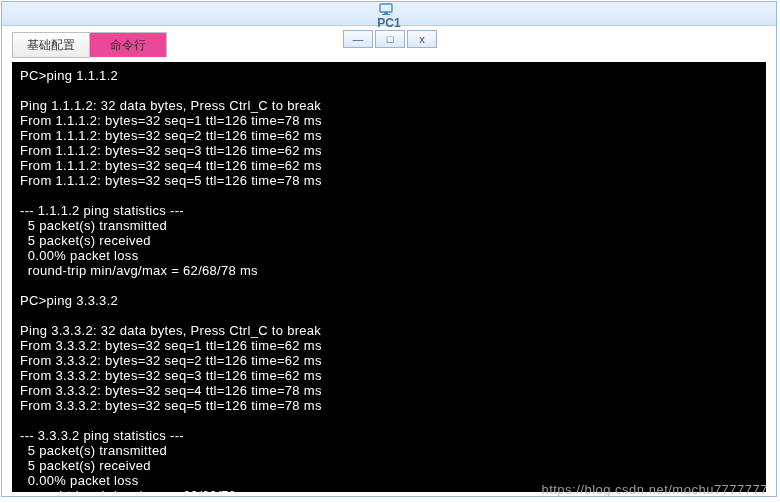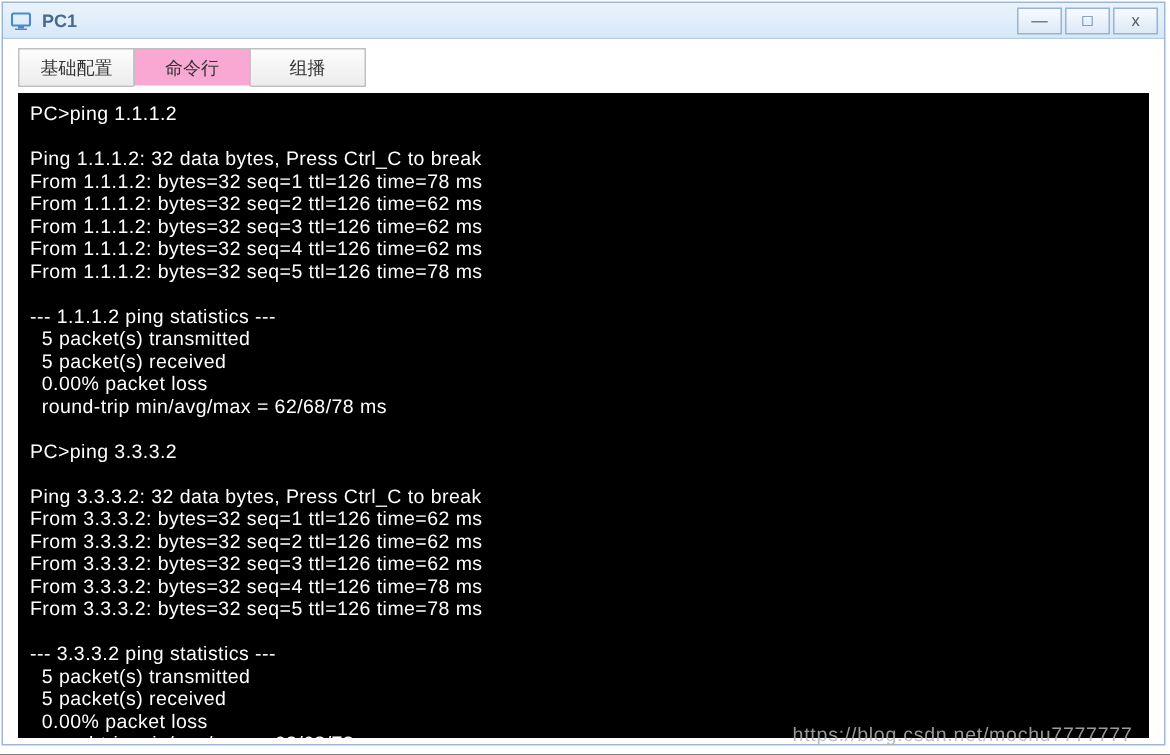--- a/index.html
+++ b/index.html
@@ -19,20 +19,21 @@
   }
   .titlebar {
     height: 24px;
     background: linear-gradient(to bottom, #eaf3fc 0%, #d7e8fa 100%);
     border-bottom: 1px solid #b8cde6;
     display: flex;
     align-items: center;
     padding: 0 4px;
     font-size: 12px;
     color: #4a6a8a;
+    flex-direction: column;
   }
   .titlebar .app-icon {
     width: 16px; height: 16px;
     margin-right: 6px;
     display: inline-flex;
     align-items: center;
     justify-content: center;
   }
   .titlebar .title { flex: 1; font-weight: bold; }
   .winbtns { display: flex; gap: 0; }
@@ -60,40 +61,40 @@
     padding: 0 12px;
     border: 1px solid #bfbfbf;
     background: linear-gradient(to bottom,#fdfdfd,#ececec);
     font-size: 12px;
     display: flex; align-items: center; justify-content: center;
     color: #333;
     margin-right: -1px;
     cursor: pointer;
   }
   .tab.active {
-    background: #f9a8d4;
+    background: #ec4899;
     border-bottom: 1px solid #fff;
     position: relative;
   }
   .terminal {
     background: #000;
     color: #fff;
     font-family: Liberation Sans, sans-serif;
     font-size: 13px;
     line-height: 15px;
     padding: 6px 8px;
     height: 430px;
     overflow: hidden;
     white-space: pre;
     letter-spacing: 0.3px;
   }
   .watermark {
     position: absolute;
     bottom: 6px;
-    right: 25px;
+    right: 12px;
     font-size: 13px;
     color: rgba(180,180,180,0.85);
     font-family: Arial, sans-serif;
     letter-spacing: 0.5px;
     pointer-events: none;
   }
 </style>
 </head>
 <body>
 
@@ -111,21 +112,20 @@
       <div class="winbtn">—</div>
       <div class="winbtn">□</div>
       <div class="winbtn close">x</div>
     </div>
   </div>
 
   <div class="content">
     <div class="tabs">
       <div class="tab">基础配置</div>
       <div class="tab active">命令行</div>
-      <div class="tab">组播</div>
     </div>
 
     <div class="terminal" id="terminal">PC&gt;ping 1.1.1.2
 
 Ping 1.1.1.2: 32 data bytes, Press Ctrl_C to break
 From 1.1.1.2: bytes=32 seq=1 ttl=126 time=78 ms
 From 1.1.1.2: bytes=32 seq=2 ttl=126 time=62 ms
 From 1.1.1.2: bytes=32 seq=3 ttl=126 time=62 ms
 From 1.1.1.2: bytes=32 seq=4 ttl=126 time=62 ms
 From 1.1.1.2: bytes=32 seq=5 ttl=126 time=78 ms

